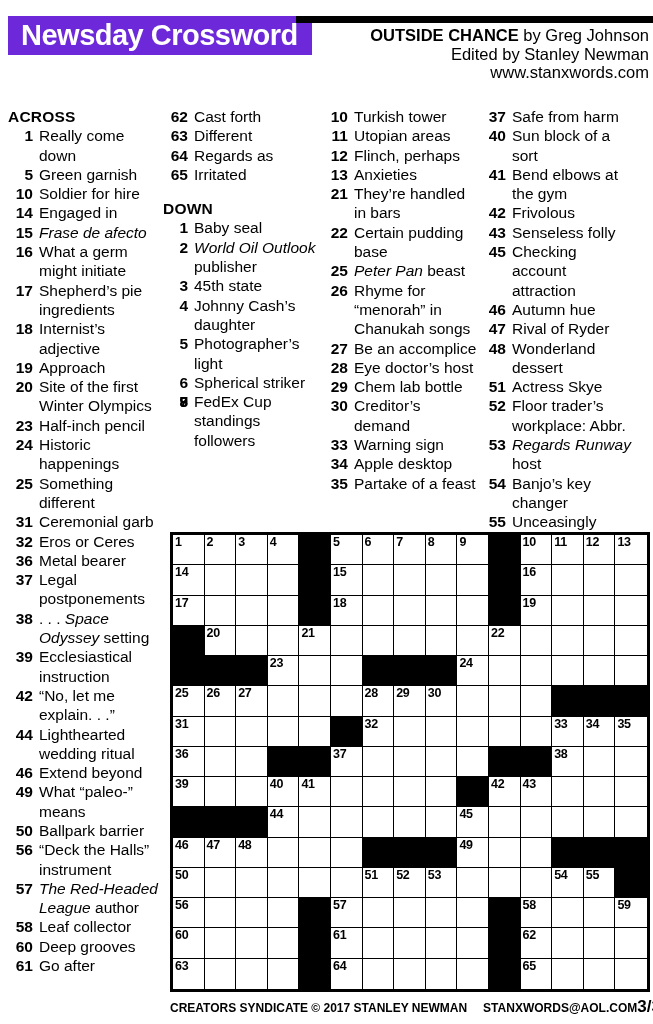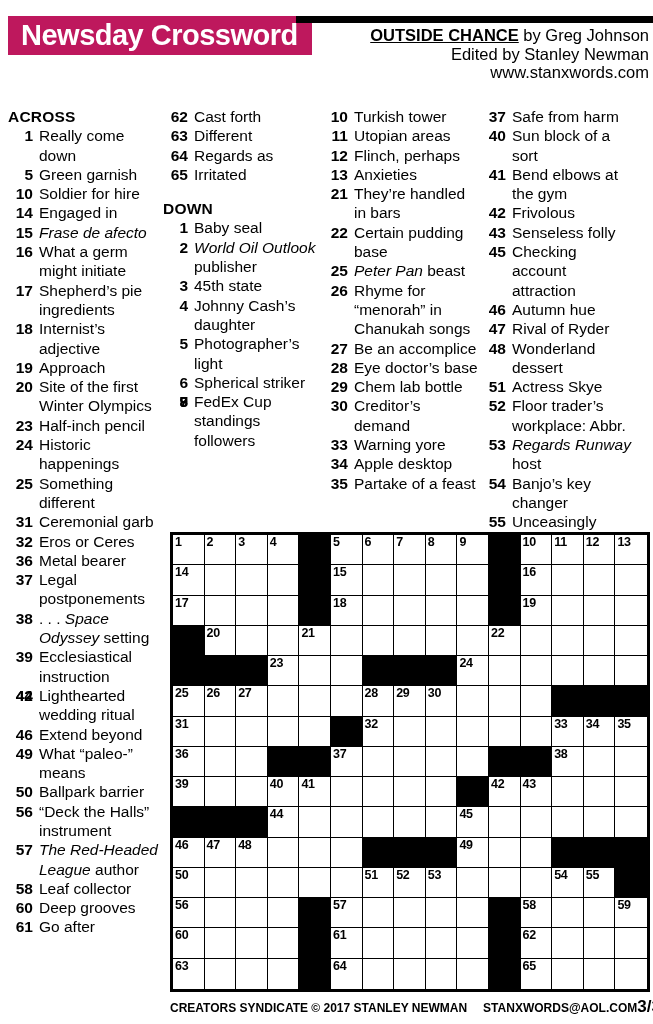--- a/index.html
+++ b/index.html
@@ -1,26 +1,26 @@
 <!DOCTYPE html>
 <html><head>
 <meta charset="utf-8">
 <style>
   html,body{margin:0;padding:0}
   body{width:653px;height:1024px;background:#fff;position:relative;
        font-family:"Liberation Sans",sans-serif;color:#000;overflow:hidden;}
 
   
-  .banner{position:absolute;left:8px;top:16px;height:39px;background:#be185d;color:#fff;
+  .banner{position:absolute;left:8px;top:16px;height:39px;background:#6d28d9;color:#fff;
           font-weight:bold;font-size:29px;line-height:38px;padding:0 14px 0 13px;
           letter-spacing:-0.5px;white-space:nowrap;}
   .toprule{position:absolute;left:296px;top:16px;right:0;height:7px;background:#000;}
   .masthead{position:absolute;top:26px;right:4px;text-align:right;
             font-size:16.5px;line-height:18.5px;}
-  .masthead b{font-weight:bold;text-decoration:underline;}
+  .masthead b{font-weight:bold;}
 
   
   .col{position:absolute;top:88px;font-size:15.5px;line-height:19.3px;margin-top:19px;}
   #col1{left:8px;width:153px}
   #col2{left:163px;width:153px}
   #col3{left:323px;width:156px}
   #col4{left:481px;width:153px}
   .clue{position:relative;padding-left:31px;}
   .clue .cn{position:absolute;left:0;top:0;width:25px;text-align:right;font-weight:bold;}
   .clue-head{font-weight:bold;letter-spacing:0.2px;}
@@ -71,21 +71,21 @@
     <div class="clue"><span class="cn">20</span><span><span>Site of the first Winter Olympics</span></span></div>
     <div class="clue"><span class="cn">23</span><span><span>Half-inch pencil</span></span></div>
     <div class="clue"><span class="cn">24</span><span><span>Historic happenings</span></span></div>
     <div class="clue"><span class="cn">25</span><span><span>Something different</span></span></div>
     <div class="clue"><span class="cn">31</span><span><span>Ceremonial garb</span></span></div>
     <div class="clue"><span class="cn">32</span><span><span>Eros or Ceres</span></span></div>
     <div class="clue"><span class="cn">36</span><span><span>Metal bearer</span></span></div>
     <div class="clue"><span class="cn">37</span><span><span>Legal postponements</span></span></div>
     <div class="clue"><span class="cn">38</span><span><span>. . . </span><span class="it">Space Odyssey</span><span> setting</span></span></div>
     <div class="clue"><span class="cn">39</span><span><span>Ecclesiastical instruction</span></span></div>
-    <div class="clue"><span class="cn">42</span></div>
+    <div class="clue"><span class="cn">42</span><span><span>“No, let me explain. . .”</span></span></div>
     <div class="clue"><span class="cn">44</span><span><span>Lighthearted wedding ritual</span></span></div>
     <div class="clue"><span class="cn">46</span><span><span>Extend beyond</span></span></div>
     <div class="clue"><span class="cn">49</span><span><span>What “paleo-” means</span></span></div>
     <div class="clue"><span class="cn">50</span><span><span>Ballpark barrier</span></span></div>
     <div class="clue"><span class="cn">56</span><span><span>“Deck the Halls” instrument</span></span></div>
     <div class="clue"><span class="cn">57</span><span><span class="it">The Red-Headed League</span><span> author</span></span></div>
     <div class="clue"><span class="cn">58</span><span><span>Leaf collector</span></span></div>
     <div class="clue"><span class="cn">60</span><span><span>Deep grooves</span></span></div>
     <div class="clue"><span class="cn">61</span><span><span>Go after</span></span></div>
   </div>
@@ -108,24 +108,24 @@
 <div class="col" id="col3">
     <div class="clue"><span class="cn">10</span><span><span>Turkish tower</span></span></div>
     <div class="clue"><span class="cn">11</span><span><span>Utopian areas</span></span></div>
     <div class="clue"><span class="cn">12</span><span><span>Flinch, perhaps</span></span></div>
     <div class="clue"><span class="cn">13</span><span><span>Anxieties</span></span></div>
     <div class="clue"><span class="cn">21</span><span><span>They’re handled in bars</span></span></div>
     <div class="clue"><span class="cn">22</span><span><span>Certain pudding base</span></span></div>
     <div class="clue"><span class="cn">25</span><span><span class="it">Peter Pan</span><span> beast</span></span></div>
     <div class="clue"><span class="cn">26</span><span><span>Rhyme for “menorah” in Chanukah songs</span></span></div>
     <div class="clue"><span class="cn">27</span><span><span>Be an accomplice</span></span></div>
-    <div class="clue"><span class="cn">28</span><span><span>Eye doctor’s base</span></span></div>
+    <div class="clue"><span class="cn">28</span><span><span>Eye doctor’s host</span></span></div>
     <div class="clue"><span class="cn">29</span><span><span>Chem lab bottle</span></span></div>
     <div class="clue"><span class="cn">30</span><span><span>Creditor’s demand</span></span></div>
-    <div class="clue"><span class="cn">33</span><span><span>Warning yore</span></span></div>
+    <div class="clue"><span class="cn">33</span><span><span>Warning sign</span></span></div>
     <div class="clue"><span class="cn">34</span><span><span>Apple desktop</span></span></div>
     <div class="clue"><span class="cn">35</span><span><span>Partake of a feast</span></span></div>
   </div>
 <div class="col" id="col4">
     <div class="clue"><span class="cn">37</span><span><span>Safe from harm</span></span></div>
     <div class="clue"><span class="cn">40</span><span><span>Sun block of a sort</span></span></div>
     <div class="clue"><span class="cn">41</span><span><span>Bend elbows at the gym</span></span></div>
     <div class="clue"><span class="cn">42</span><span><span>Frivolous</span></span></div>
     <div class="clue"><span class="cn">43</span><span><span>Senseless folly</span></span></div>
     <div class="clue"><span class="cn">45</span><span><span>Checking account attraction</span></span></div>

